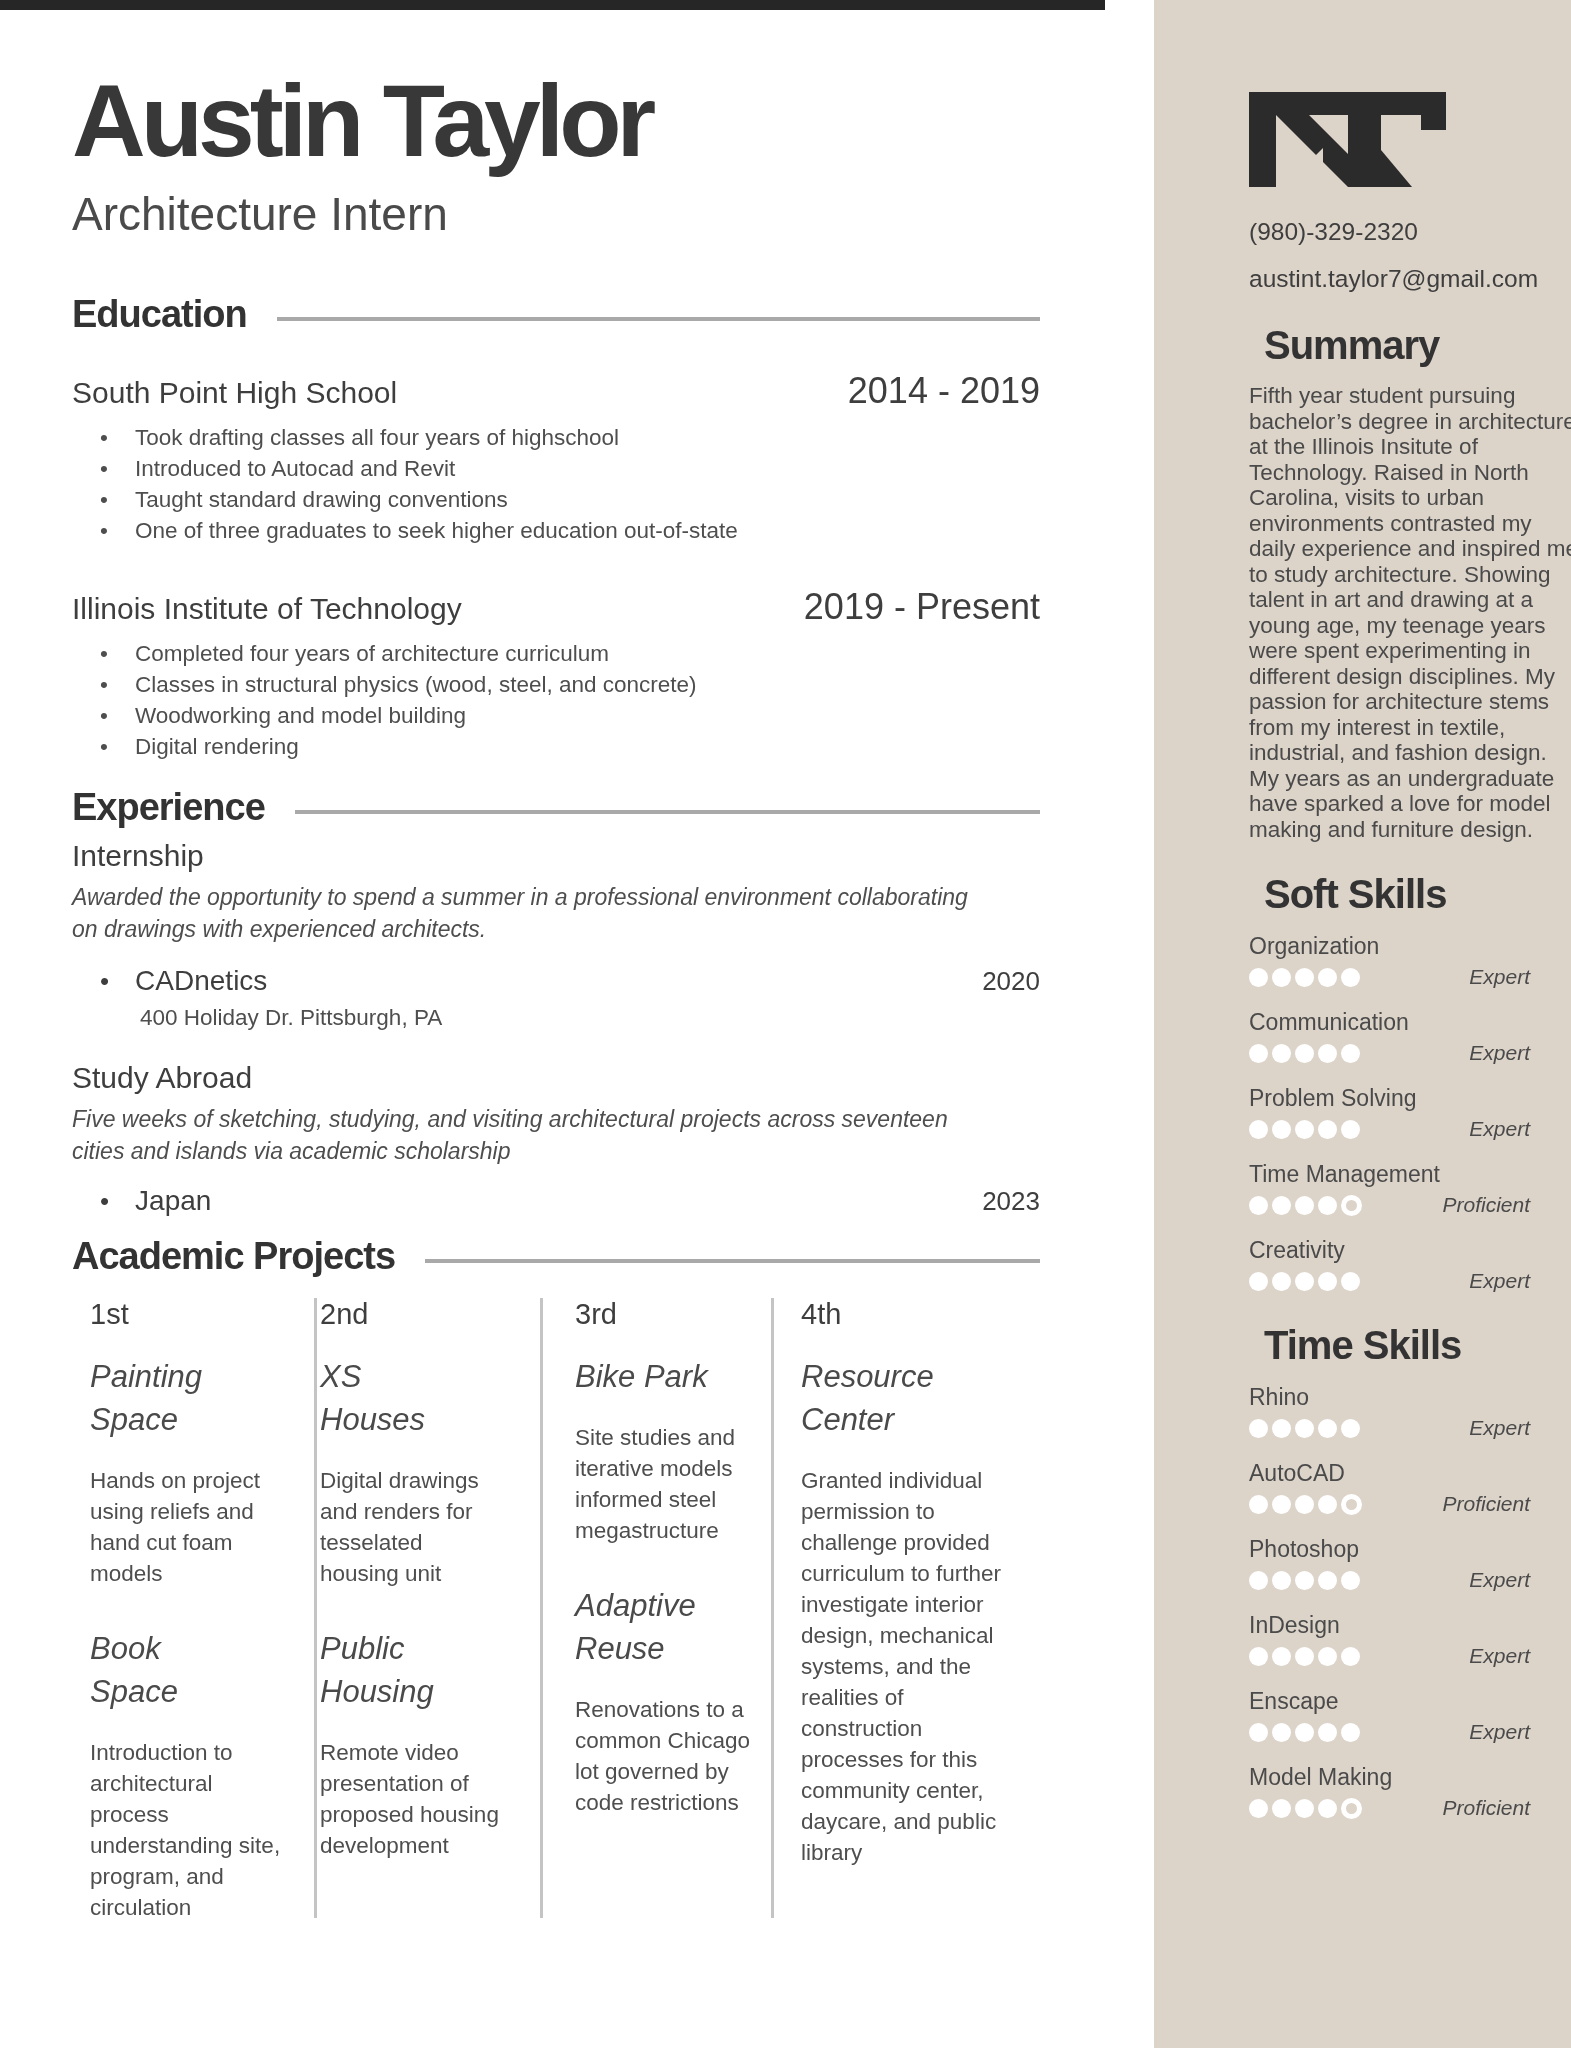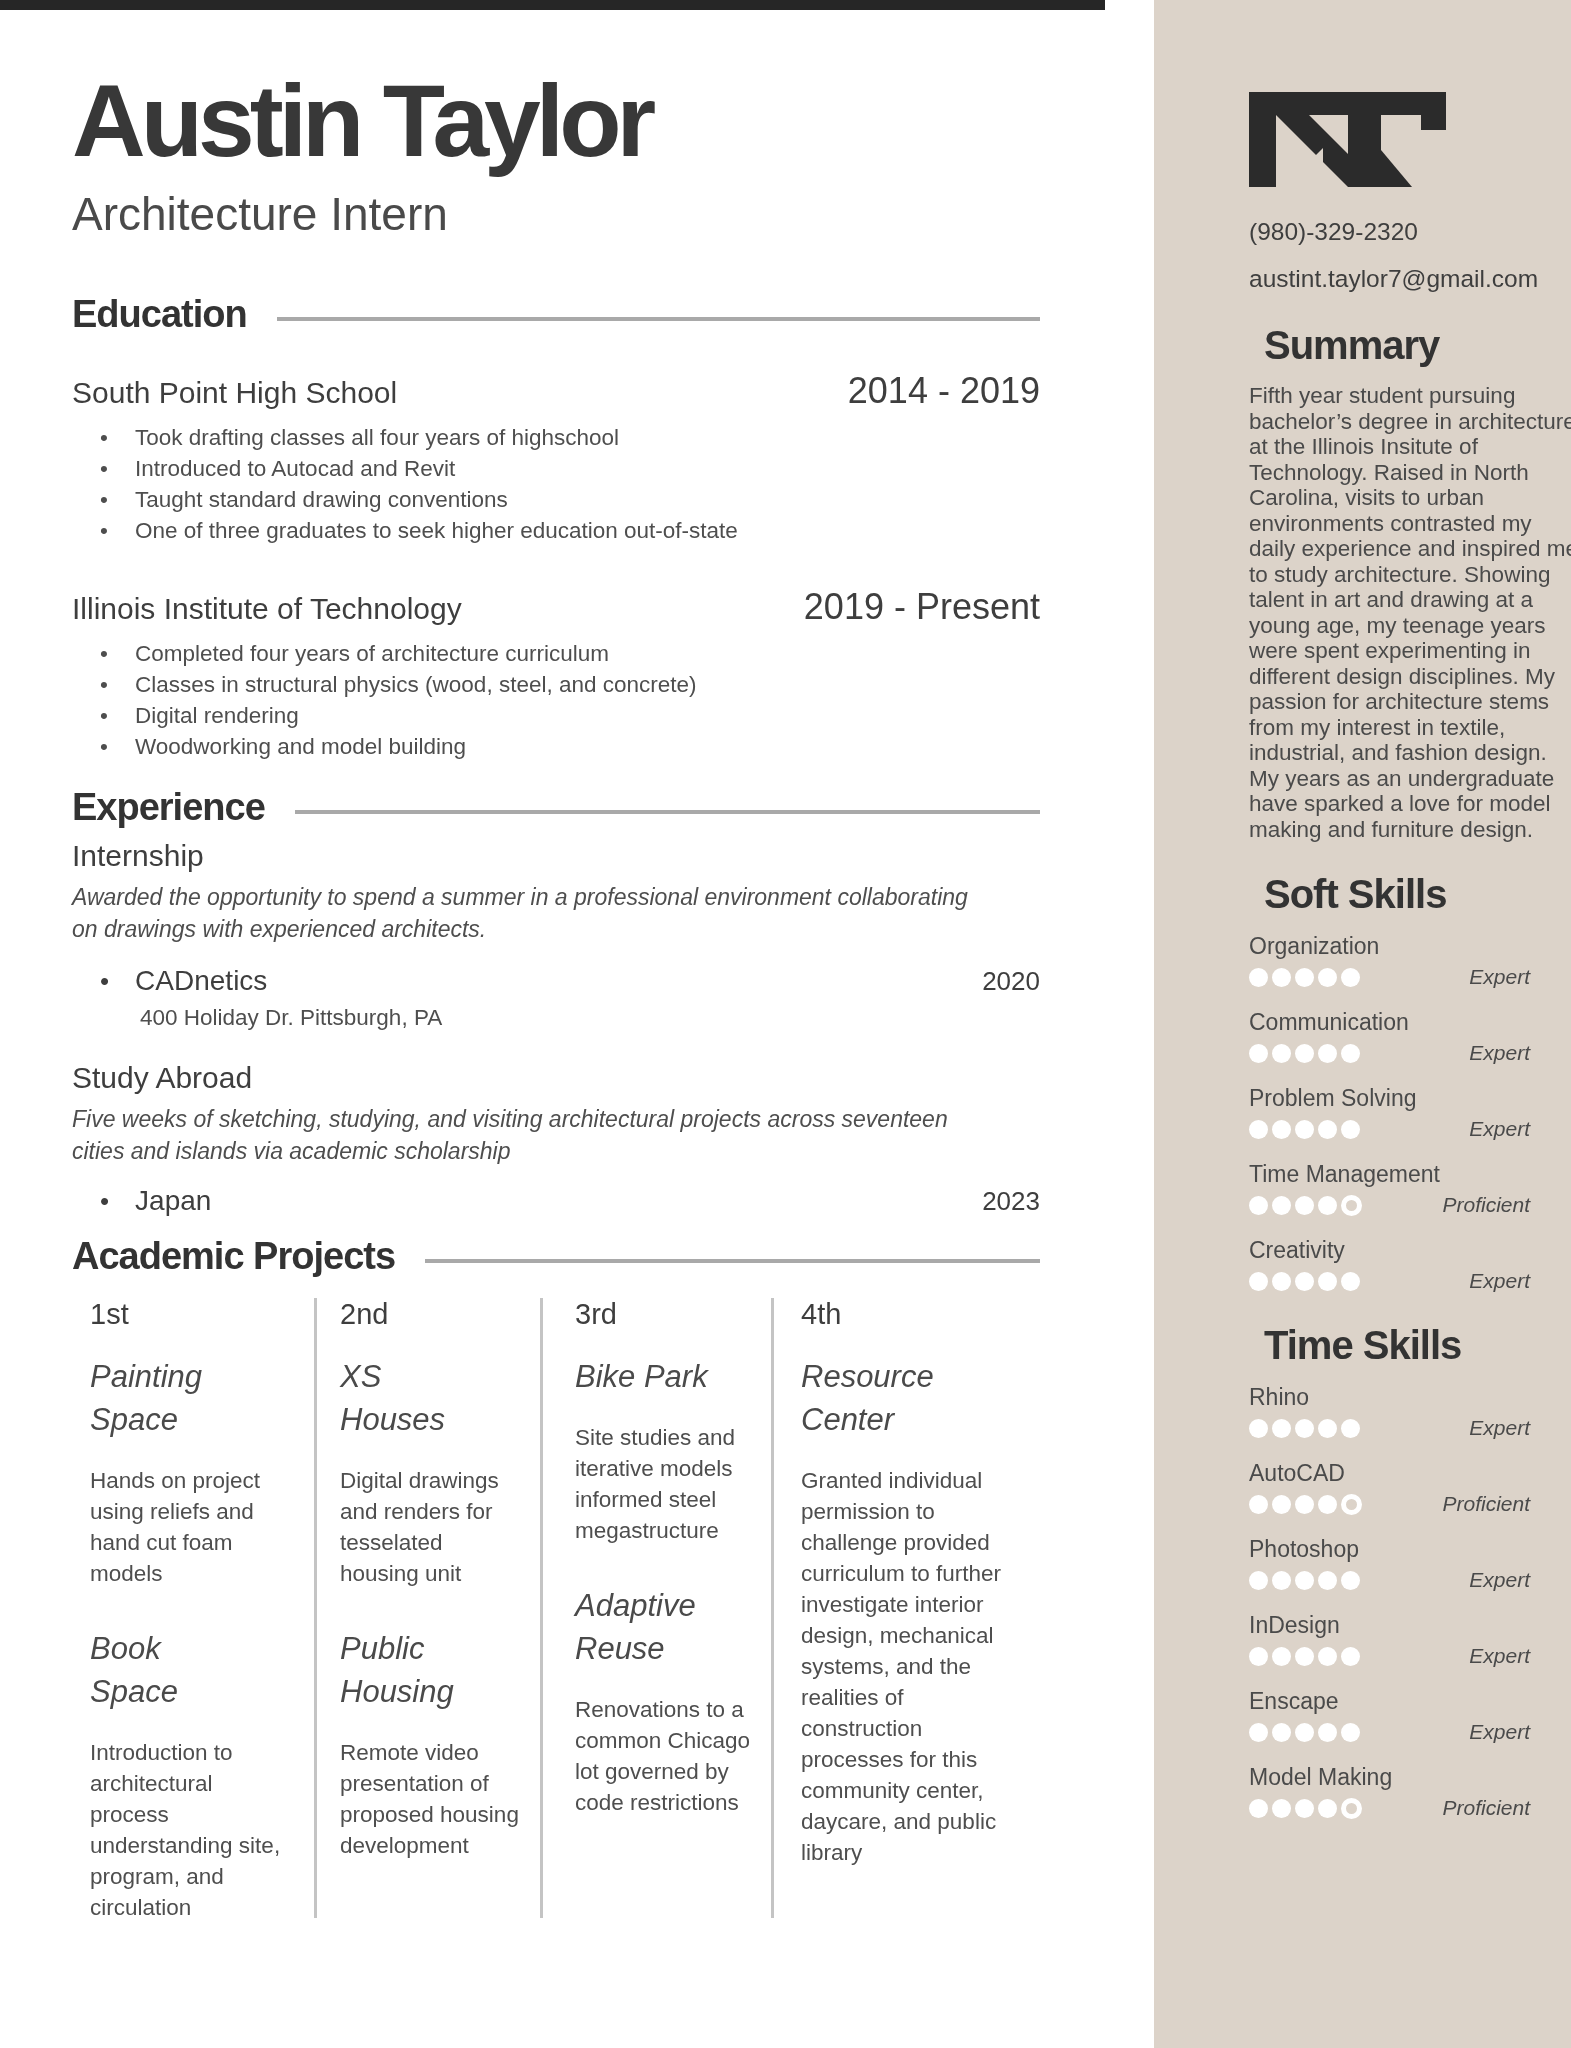--- a/index.html
+++ b/index.html
@@ -28,21 +28,21 @@
   .org-row{display:flex;align-items:baseline;padding-left:28px;}
   .org-row .blt{font-size:26px;margin-right:26px;color:#3e3e3e;}
   .org-row .org{font-size:28px;color:#3e3e3e;}
   .org-row .date{margin-left:auto;font-size:26px;color:#3e3e3e;}
   .addr{margin:8px 0 0 68px;font-size:22.5px;color:#4e4e4e;}
 
   
   .cols{display:flex;margin-top:20px;height:640px;}
   .pcol{box-sizing:border-box;}
   .pcol.c1{width:242px;padding-left:18px;}
-  .pcol.c2{width:223px;padding-left:23px;}
+  .pcol.c2{width:223px;padding-left:3px;}
   .pcol.c3{width:228px;padding-left:32px;}
   .pcol.c4{width:252px;padding-left:27px;}
   .vdiv{width:3px;height:620px;background:#c4c4c4;flex-shrink:0;}
   .rank{font-size:29px;color:#3e3e3e;margin-bottom:24px;}
   .ptitle{font-size:31px;line-height:43px;font-style:italic;color:#4a4a4a;max-width:155px;margin-bottom:24px;}
   .ptitle.second{margin-top:38px;}
   .pdesc{font-size:22.5px;line-height:31px;color:#4e4e4e;}
   .c1 .pdesc{max-width:205px;}
   .c2 .pdesc{max-width:185px;}
   .c3 .pdesc{max-width:185px;}
@@ -104,22 +104,22 @@
       <li>Taught standard drawing conventions</li>
       <li>One of three graduates to seek higher education out-of-state</li>
     </ul>
     <div class="trow second">
       <div>Illinois Institute of Technology</div>
       <div class="date">2019 - Present</div>
     </div>
     <ul class="blist">
       <li>Completed four years of architecture curriculum</li>
       <li>Classes in structural physics (wood, steel, and concrete)</li>
+      <li>Woodworking and model building</li>
       <li>Digital rendering</li>
-      <li>Woodworking and model building</li>
     </ul>
   </section>
 
   <section class="sec" id="exp">
     <div class="sec-head">
       <h2>Experience</h2>
       <div class="rule"></div>
     </div>
     <div class="role first">Internship</div>
     <p class="idesc">Awarded the opportunity to spend a summer in a professional environment collaborating on drawings with experienced architects.</p>

